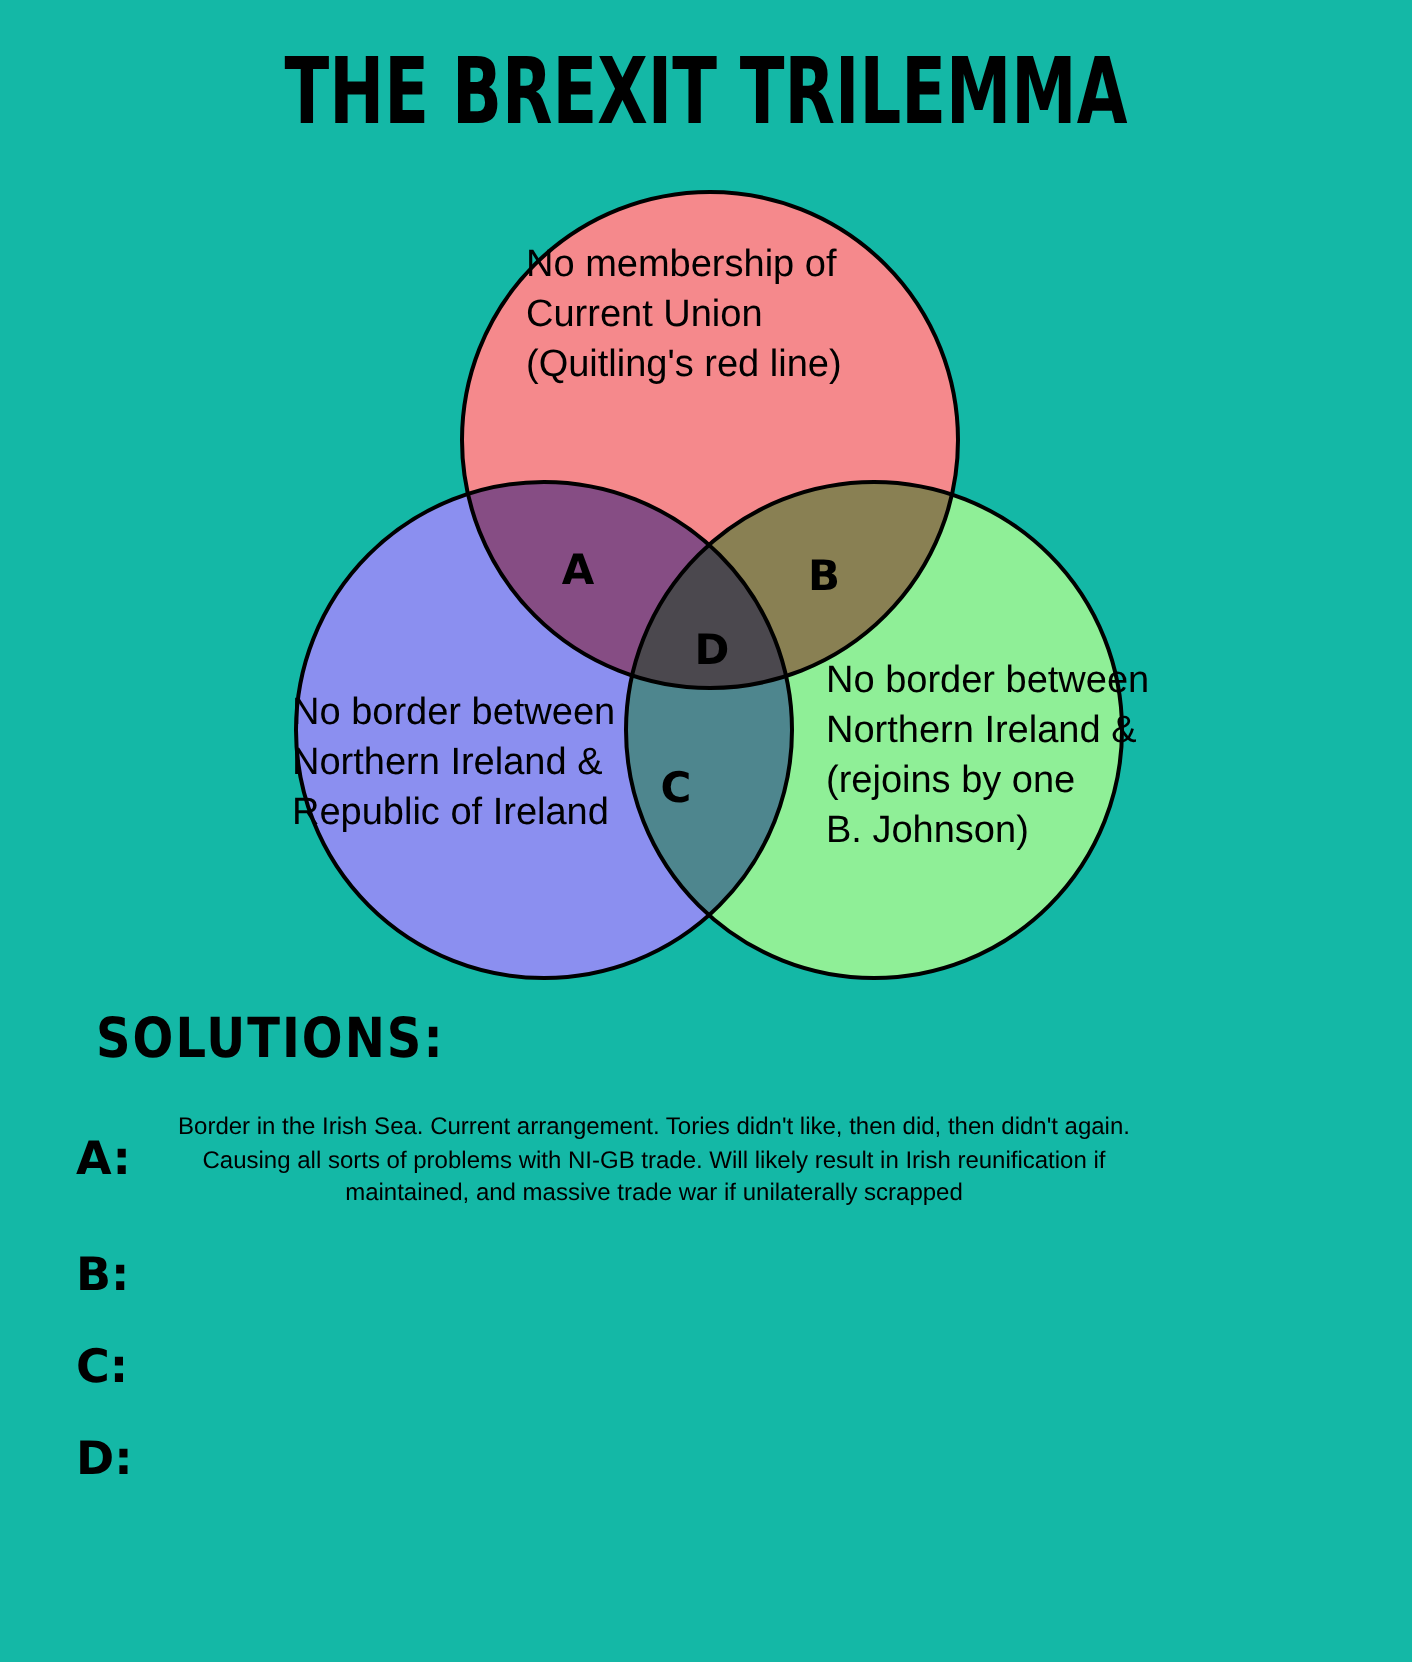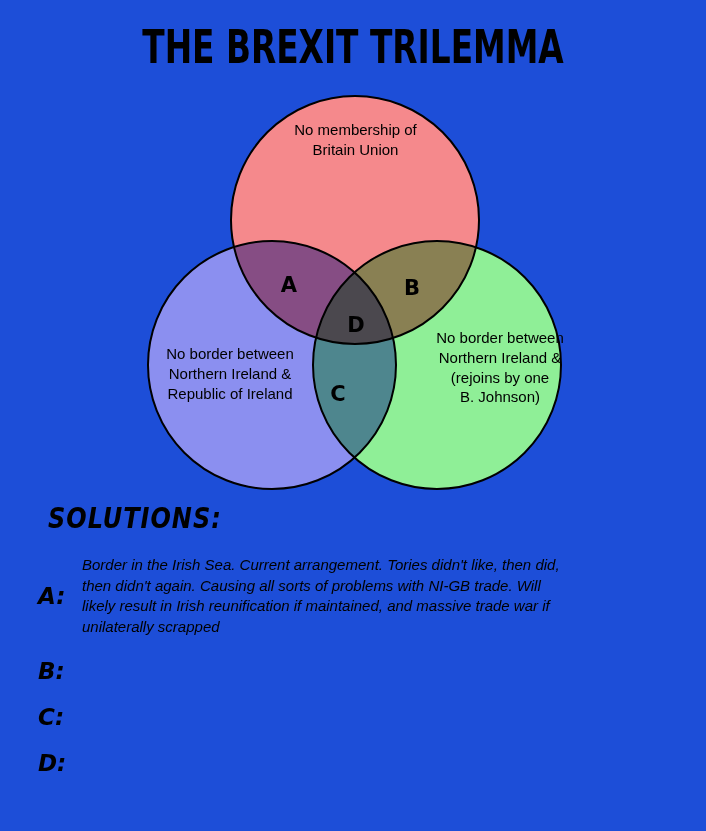--- a/index.html
+++ b/index.html
@@ -1,63 +1,63 @@
 <!DOCTYPE html>
 <html><head>
 <meta charset="utf-8">
 <style>
   html,body{margin:0;padding:0;background:#fff;}
   .page{
     position:relative;width:706px;height:831px;margin:0 auto;
-    background:#1d4ed8;color:#000;
+    background:#14b8a6;color:#000;
     font-family:"Liberation Sans",sans-serif;
     overflow:hidden;
   }
   .title{
     margin:0;position:absolute;top:20px;left:0;width:706px;
     text-align:center;
     font-family:"DejaVu Sans",sans-serif;
     font-weight:800;font-size:40px;letter-spacing:0px;
     transform:scaleX(.82) scaleY(1.15);
     transform-origin:center top;
   }
   .venn{position:absolute;top:78px;left:0;width:706px;height:430px;}
   .venn svg{position:absolute;left:0;top:0;}
   .fills{isolation:isolate;}
   .fills circle{mix-blend-mode:multiply;}
   .strokes circle{fill:none;stroke:#000;stroke-width:2;}
-  .clabel{position:absolute;text-align:center;font-size:15px;line-height:1.32;}
+  .clabel{position:absolute;text-align:left;font-size:19px;line-height:1.32;}
   .clabel span{display:block;}
   .clabel.top{left:263px;top:42px;width:185px;}
   .clabel.left{left:146px;top:266px;width:168px;}
   .clabel.right{left:413px;top:250px;width:174px;}
   .region{
     position:absolute;transform:translate(-50%,-50%);
     font-family:"DejaVu Sans",sans-serif;font-weight:800;font-size:21px;
   }
   .region.a{left:289px;top:207px;}
   .region.b{left:412px;top:210px;}
   .region.d{left:356px;top:247px;}
   .region.c{left:338px;top:316px;}
-  .solutions{position:absolute;left:0;top:503px;width:588px;font-style:italic;}
+  .solutions{position:absolute;left:0;top:503px;width:588px;}
   .sol-heading{
     display:inline-block;margin:0 0 24px 48px;
     font-family:"DejaVu Sans",sans-serif;font-weight:800;font-size:24px;
     letter-spacing:1px;transform:scaleY(1.15);transform-origin:left top;
   }
   .sol-list{display:block;}
   .sol-item{
     display:flex;align-items:center;gap:12px;
     padding:0 16px 0 38px;margin-bottom:20px;
   }
   .sol-key{
     flex:0 0 32px;
     font-family:"DejaVu Sans",sans-serif;font-weight:800;font-size:23px;
   }
-  .sol-text{margin:0;font-size:15px;line-height:1.38;flex:1;}
+  .sol-text{margin:0;font-size:12px;line-height:1.38;flex:1;text-align:center;}
 </style>
 </head>
 <body>
 
 <div class="page">
 
   <h1 class="title">THE BREXIT TRILEMMA</h1>
 
   <div class="venn">
     <svg width="706" height="430" viewBox="0 0 706 430">
@@ -68,21 +68,22 @@
       </g>
       <g class="strokes">
         <circle cx="355" cy="142" r="124"></circle>
         <circle cx="272" cy="287" r="124"></circle>
         <circle cx="437" cy="287" r="124"></circle>
       </g>
     </svg>
 
     <div class="clabel top">
       <span>No membership of</span>
-      <span>Britain Union</span>
+      <span>Current Union</span>
+      <span>(Quitling's red line)</span>
     </div>
 
     <div class="clabel left">
       <span>No border between</span>
       <span>Northern Ireland &amp;</span>
       <span>Republic of Ireland</span>
     </div>
 
     <div class="clabel right">
       <span>No border between</span>

